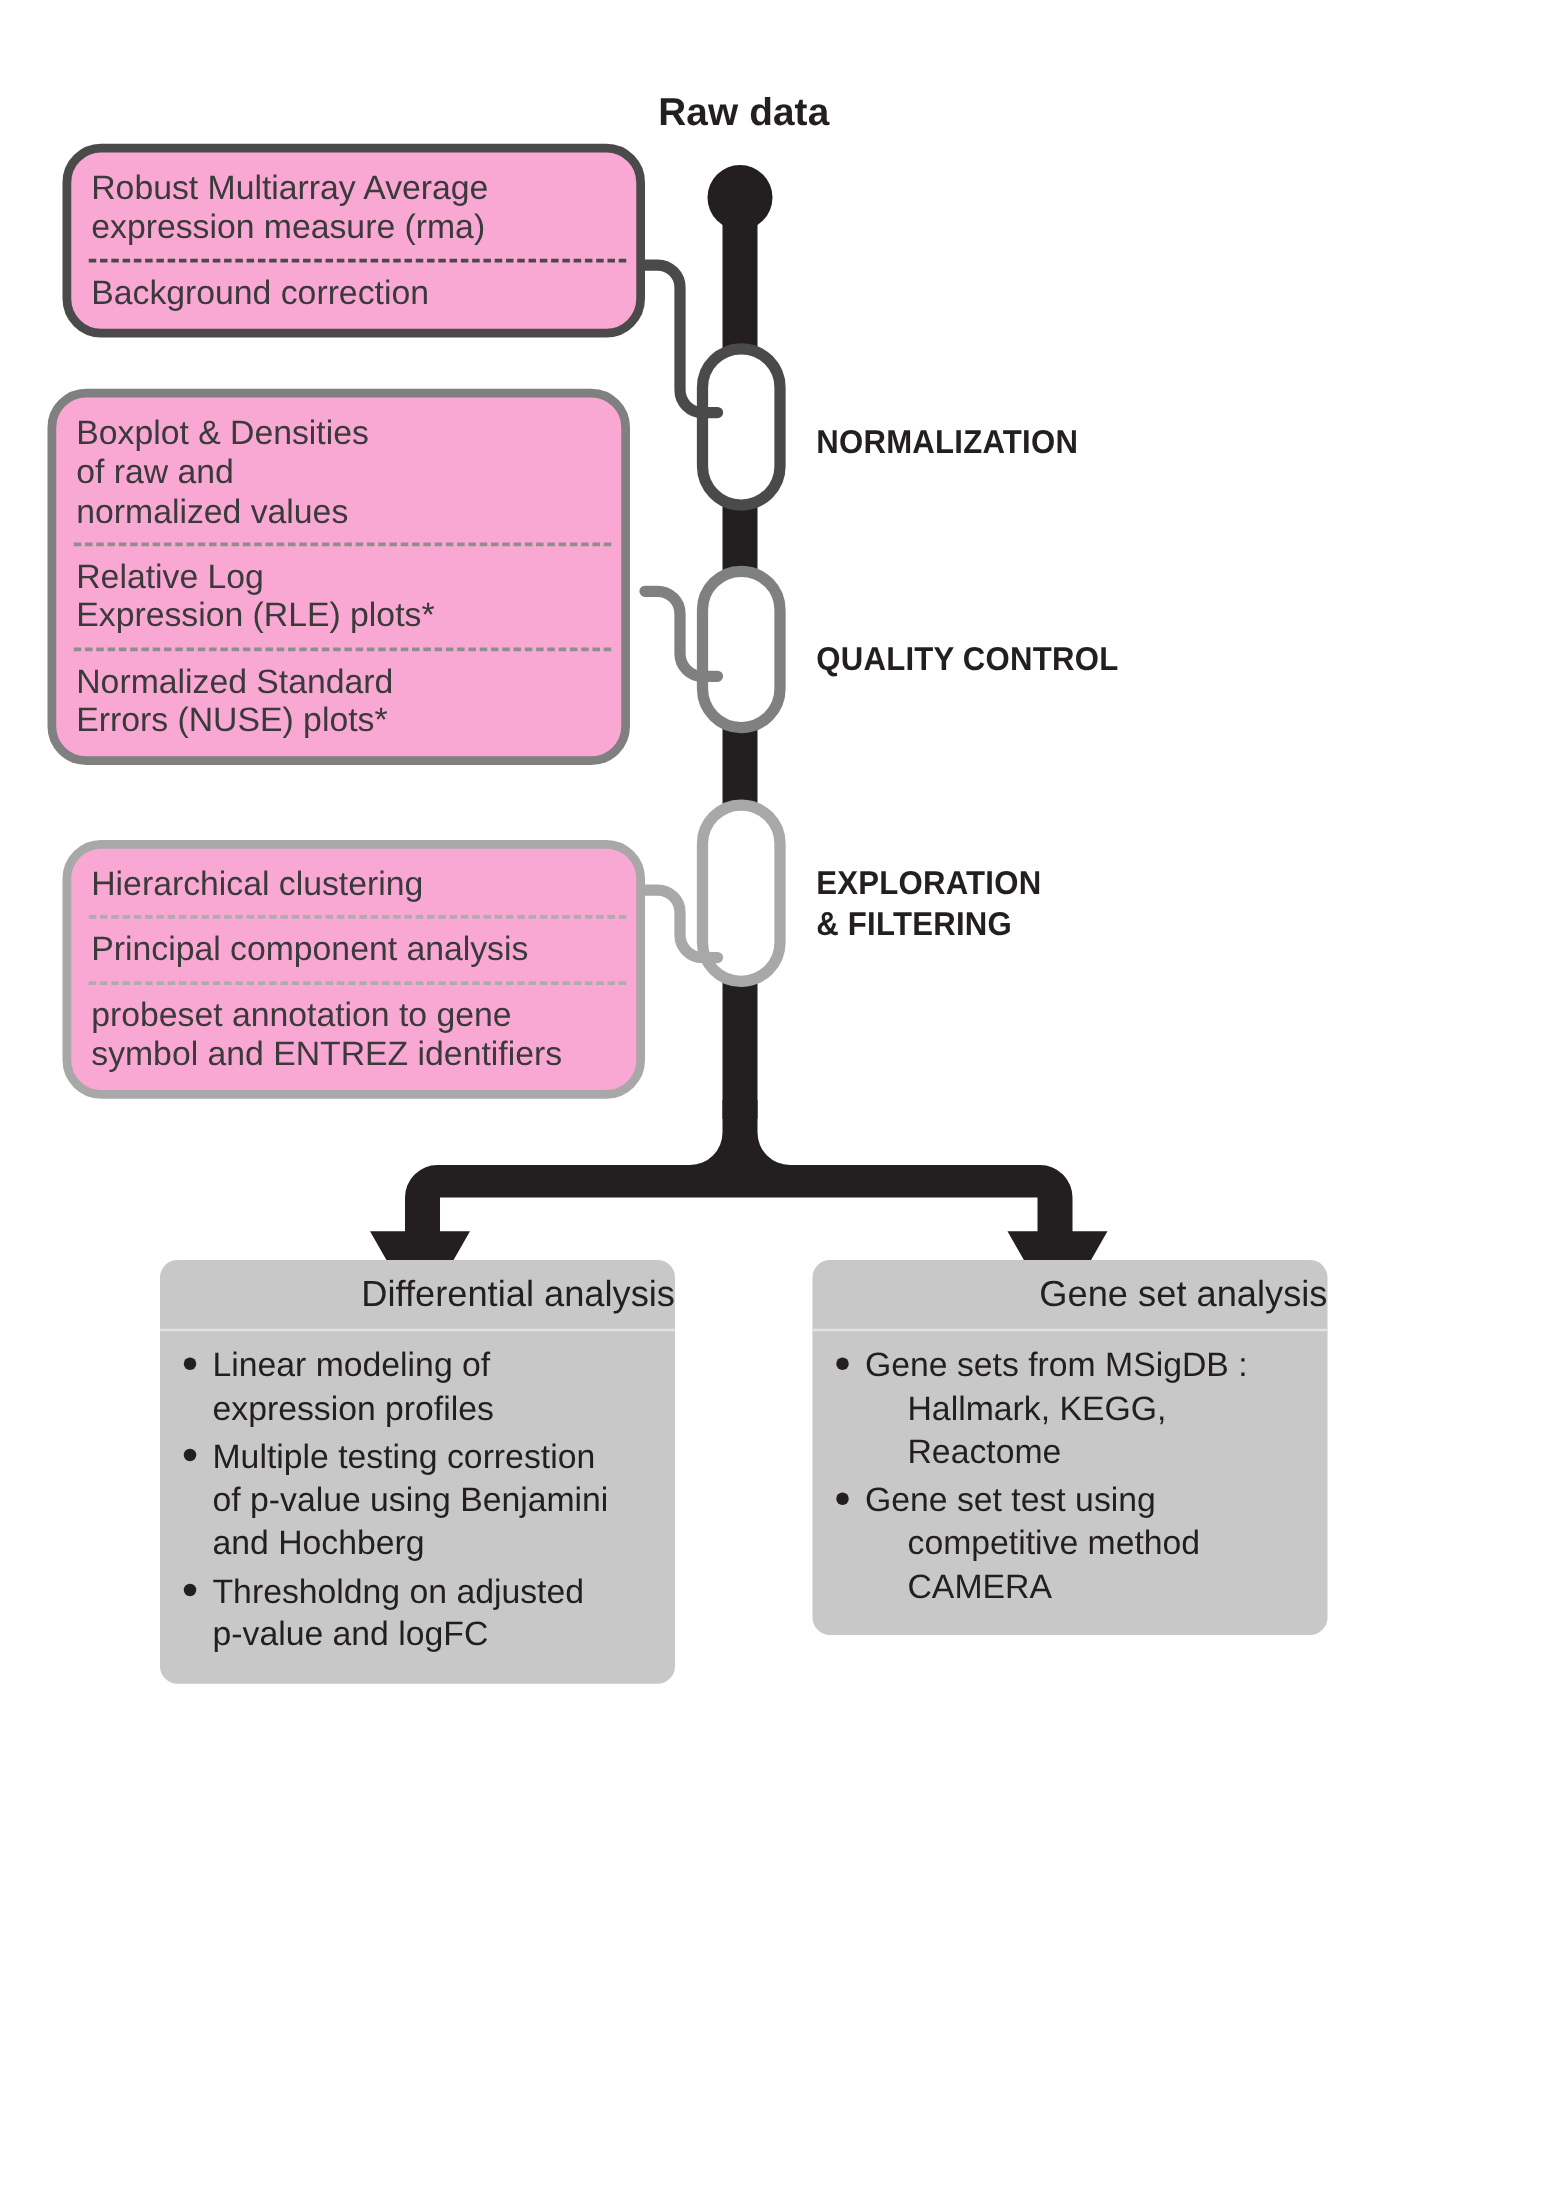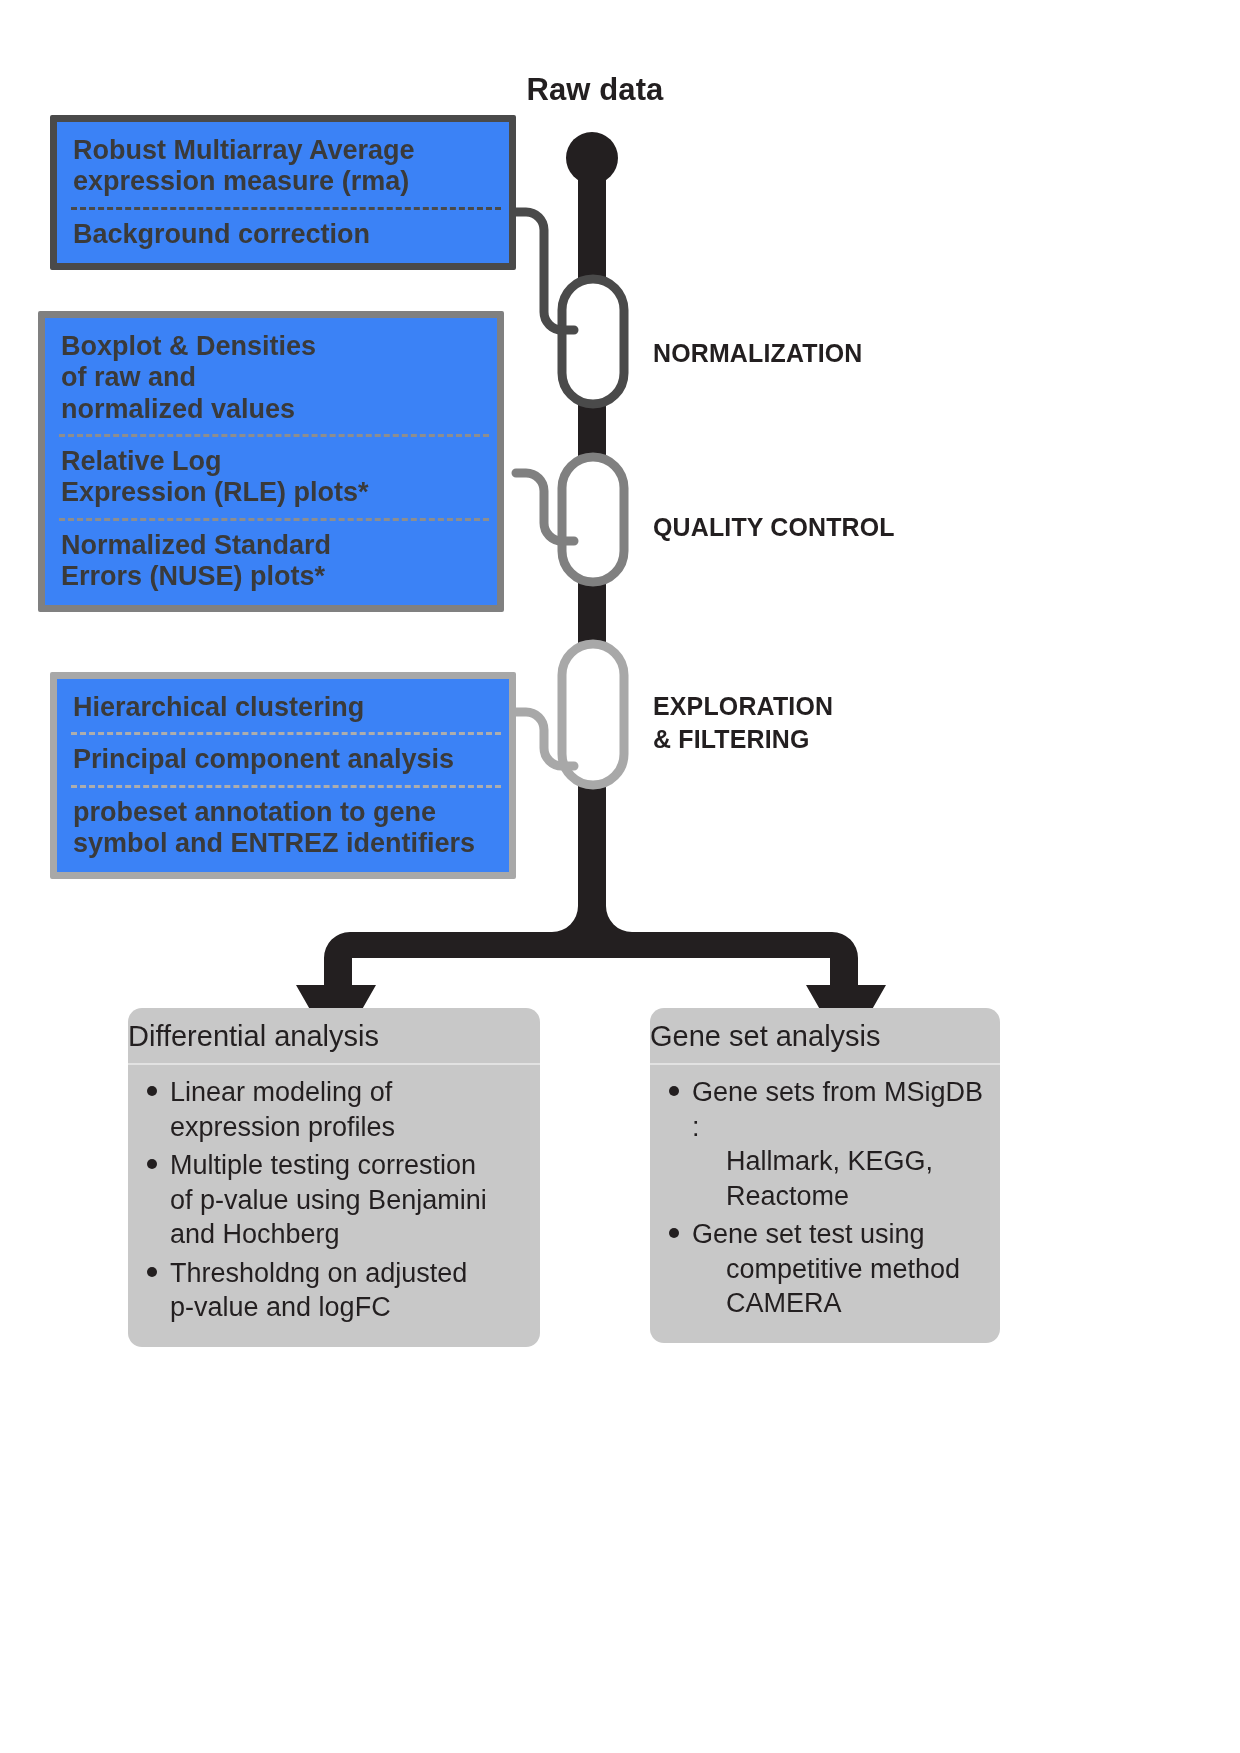--- a/index.html
+++ b/index.html
@@ -27,22 +27,22 @@
     letter-spacing:.2px;line-height:1.26;color:#231f20;
     font-family:"Liberation Sans","DejaVu Sans",sans-serif;
     transform:scaleX(.94);transform-origin:left center;
   }
   #stage-normalization{left:653px;top:337px;}
   #stage-quality{left:653px;top:511px;}
   #stage-exploration{left:653px;top:690px;}
 
   
   .card{
-    position:absolute;background:#3b82f6;box-sizing:border-box;
-    border-style:solid;border-radius:2px;font-weight:bold;
+    position:absolute;background:#f9a8d4;box-sizing:border-box;
+    border-style:solid;border-radius:31px;
   }
   .card .seg{
     padding:9px 0 9px 16px;font-size:27px;line-height:1.16;color:#3a3a3a;
   }
   .card .seg.first{padding-top:13px;}
   .card .seg.last{padding-bottom:13px;}
   .divider{
     height:0;border-top-width:3px;border-top-style:dashed;margin:0 8px 0 14px;
   }
 
@@ -62,37 +62,37 @@
     left:50px;top:672px;width:466px;
     border-width:7px;border-color:#a8a8a8;
   }
   #card-exploration .divider{border-top-color:#adadad;}
 
   
   .panel{
     position:absolute;background:#c8c8c8;border-radius:14px;box-sizing:border-box;
   }
   .panel-title{
-    font-size:29px;text-align:left;color:#231f20;
+    font-size:29px;text-align:right;color:#231f20;
     padding:12px 0 10px;border-bottom:2px solid #e2e2e2;
   }
   .panel ul{
     list-style:none;margin:0;padding:10px 14px 18px 16px;
   }
   .panel li{
     position:relative;font-size:27px;line-height:1.28;color:#231f20;
     padding-left:26px;margin-bottom:4px;
   }
   .panel li .dot{
     position:absolute;left:3px;top:11px;width:10px;height:10px;
     border-radius:50%;background:#231f20;
   }
   .panel li .cont{display:block;}
   #panel-differential{left:128px;top:1008px;width:412px;}
-  #panel-geneset{left:650px;top:1008px;width:350px;}
+  #panel-geneset{left:650px;top:1008px;width:412px;}
   #panel-geneset li .cont{padding-left:34px;}
 </style>
 </head>
 <body>
 
 <div id="canvas">
 
   <svg id="skeleton" viewBox="0 0 1240 1753">
 
     <g>

